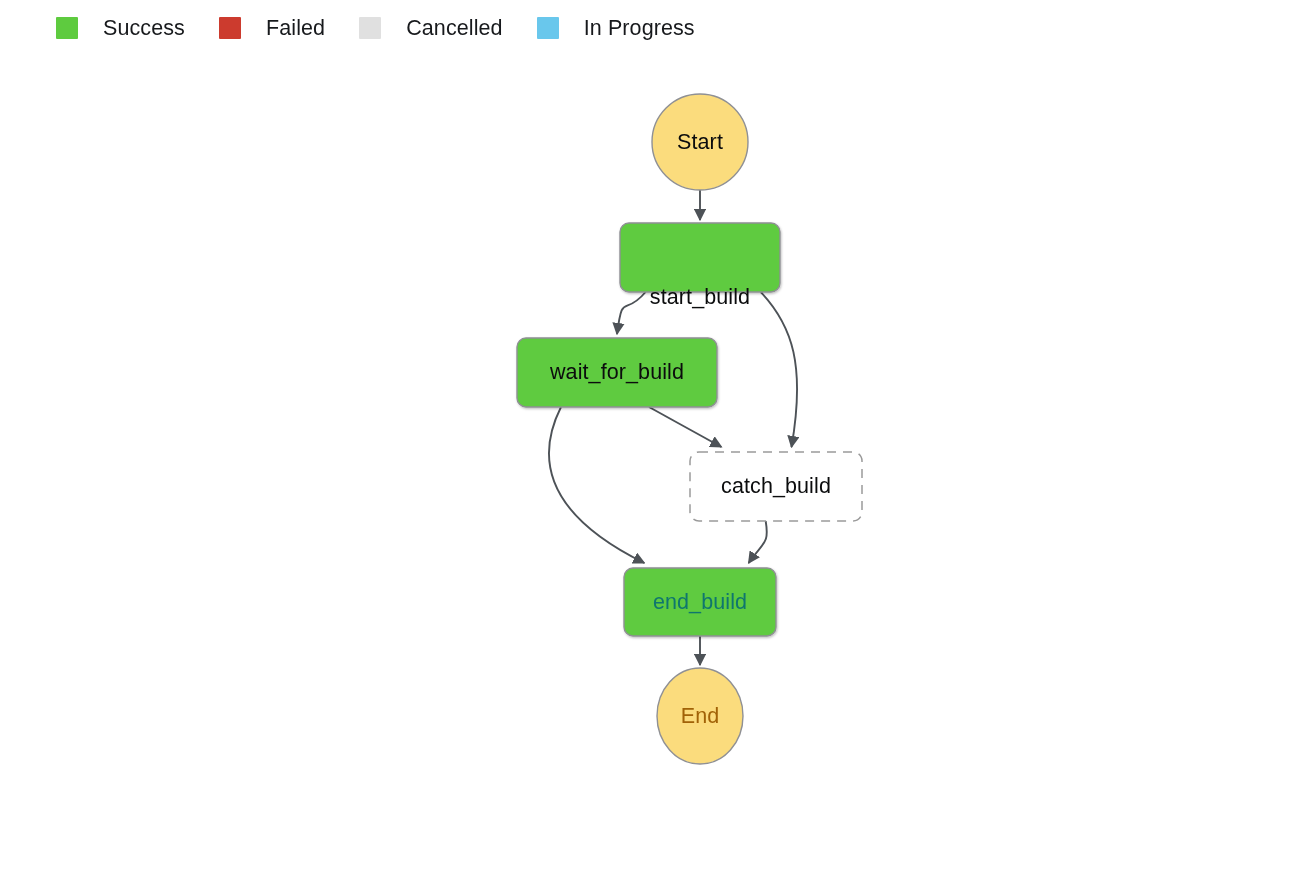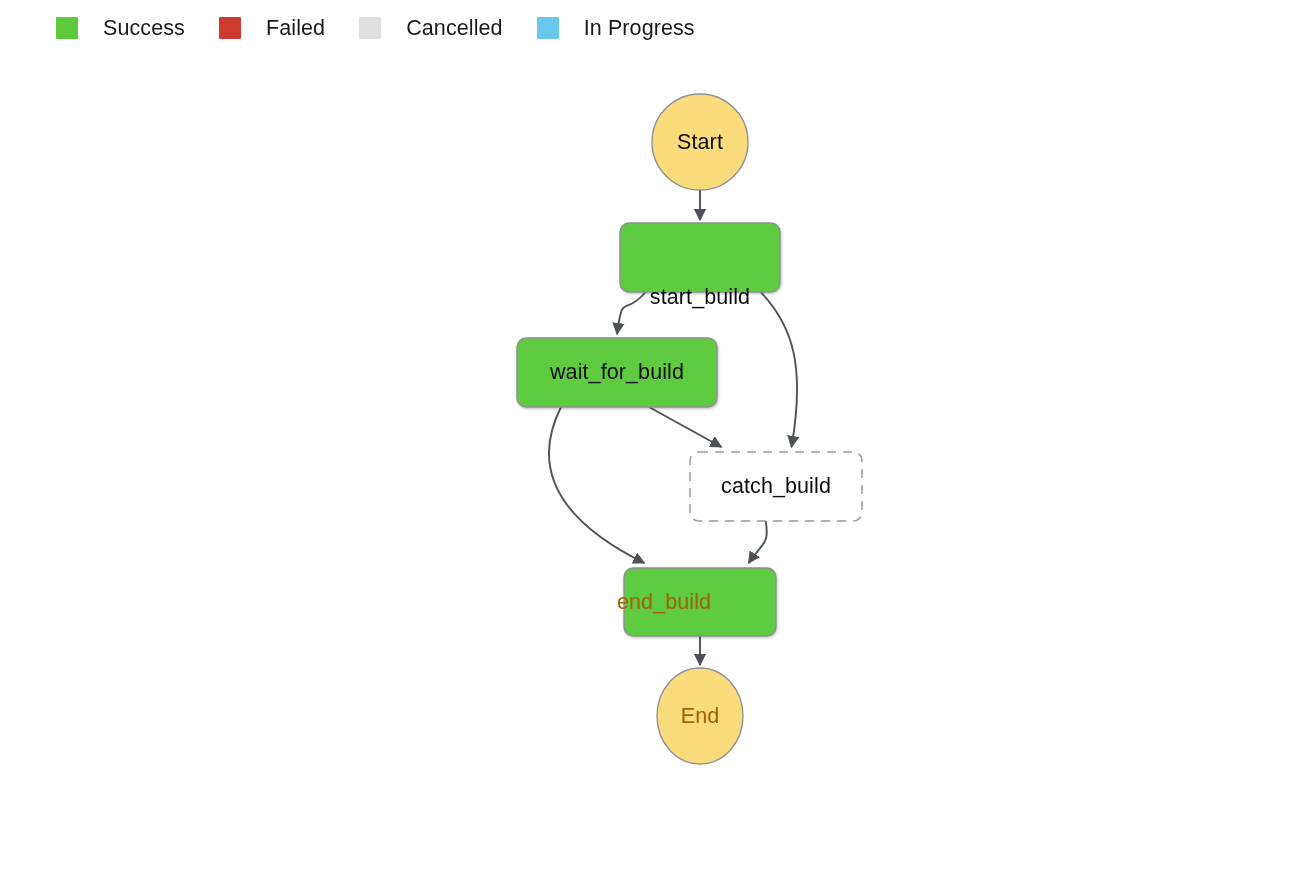--- a/index.html
+++ b/index.html
@@ -135,18 +135,18 @@
           <rect x="624" y="568" width="152" height="68" rx="9" ry="9" fill="#5ecb3f" stroke="#8f9094" stroke-width="1.4" filter="url(#nodeshadow)"></rect>
           <ellipse cx="700" cy="716" rx="43" ry="48" fill="#fbdc7d" stroke="#8f9094" stroke-width="1.4"></ellipse>
         </g>
     </svg>
 
     <div class="node-labels" id="node-labels">
         <div class="node-label" style="color: rgb(11, 12, 13); left: 652px; top: 94px; width: 96px; height: 96px;">Start</div>
         <div class="node-label" style="color: rgb(11, 12, 13); left: 620px; top: 223px; width: 160px; height: 69px; margin-top: 40px;">start_build</div>
         <div class="node-label" style="color: rgb(11, 12, 13); left: 690px; top: 452px; width: 172px; height: 69px;">catch_build</div>
         <div class="node-label" style="color: rgb(11, 12, 13); left: 517px; top: 338px; width: 200px; height: 69px;">wait_for_build</div>
-        <div class="node-label" style="color: #a16207; left: 588px; top: 568px; width: 152px; height: 68px;">end_build</div>
+        <div class="node-label" style="color: #0f766e; left: 624px; top: 568px; width: 152px; height: 68px;">end_build</div>
         <div class="node-label" style="color: #a16207; left: 657px; top: 668px; width: 86px; height: 96px;">End</div>
       </div>
   </div>
 
 </div>
 
 </body></html>

